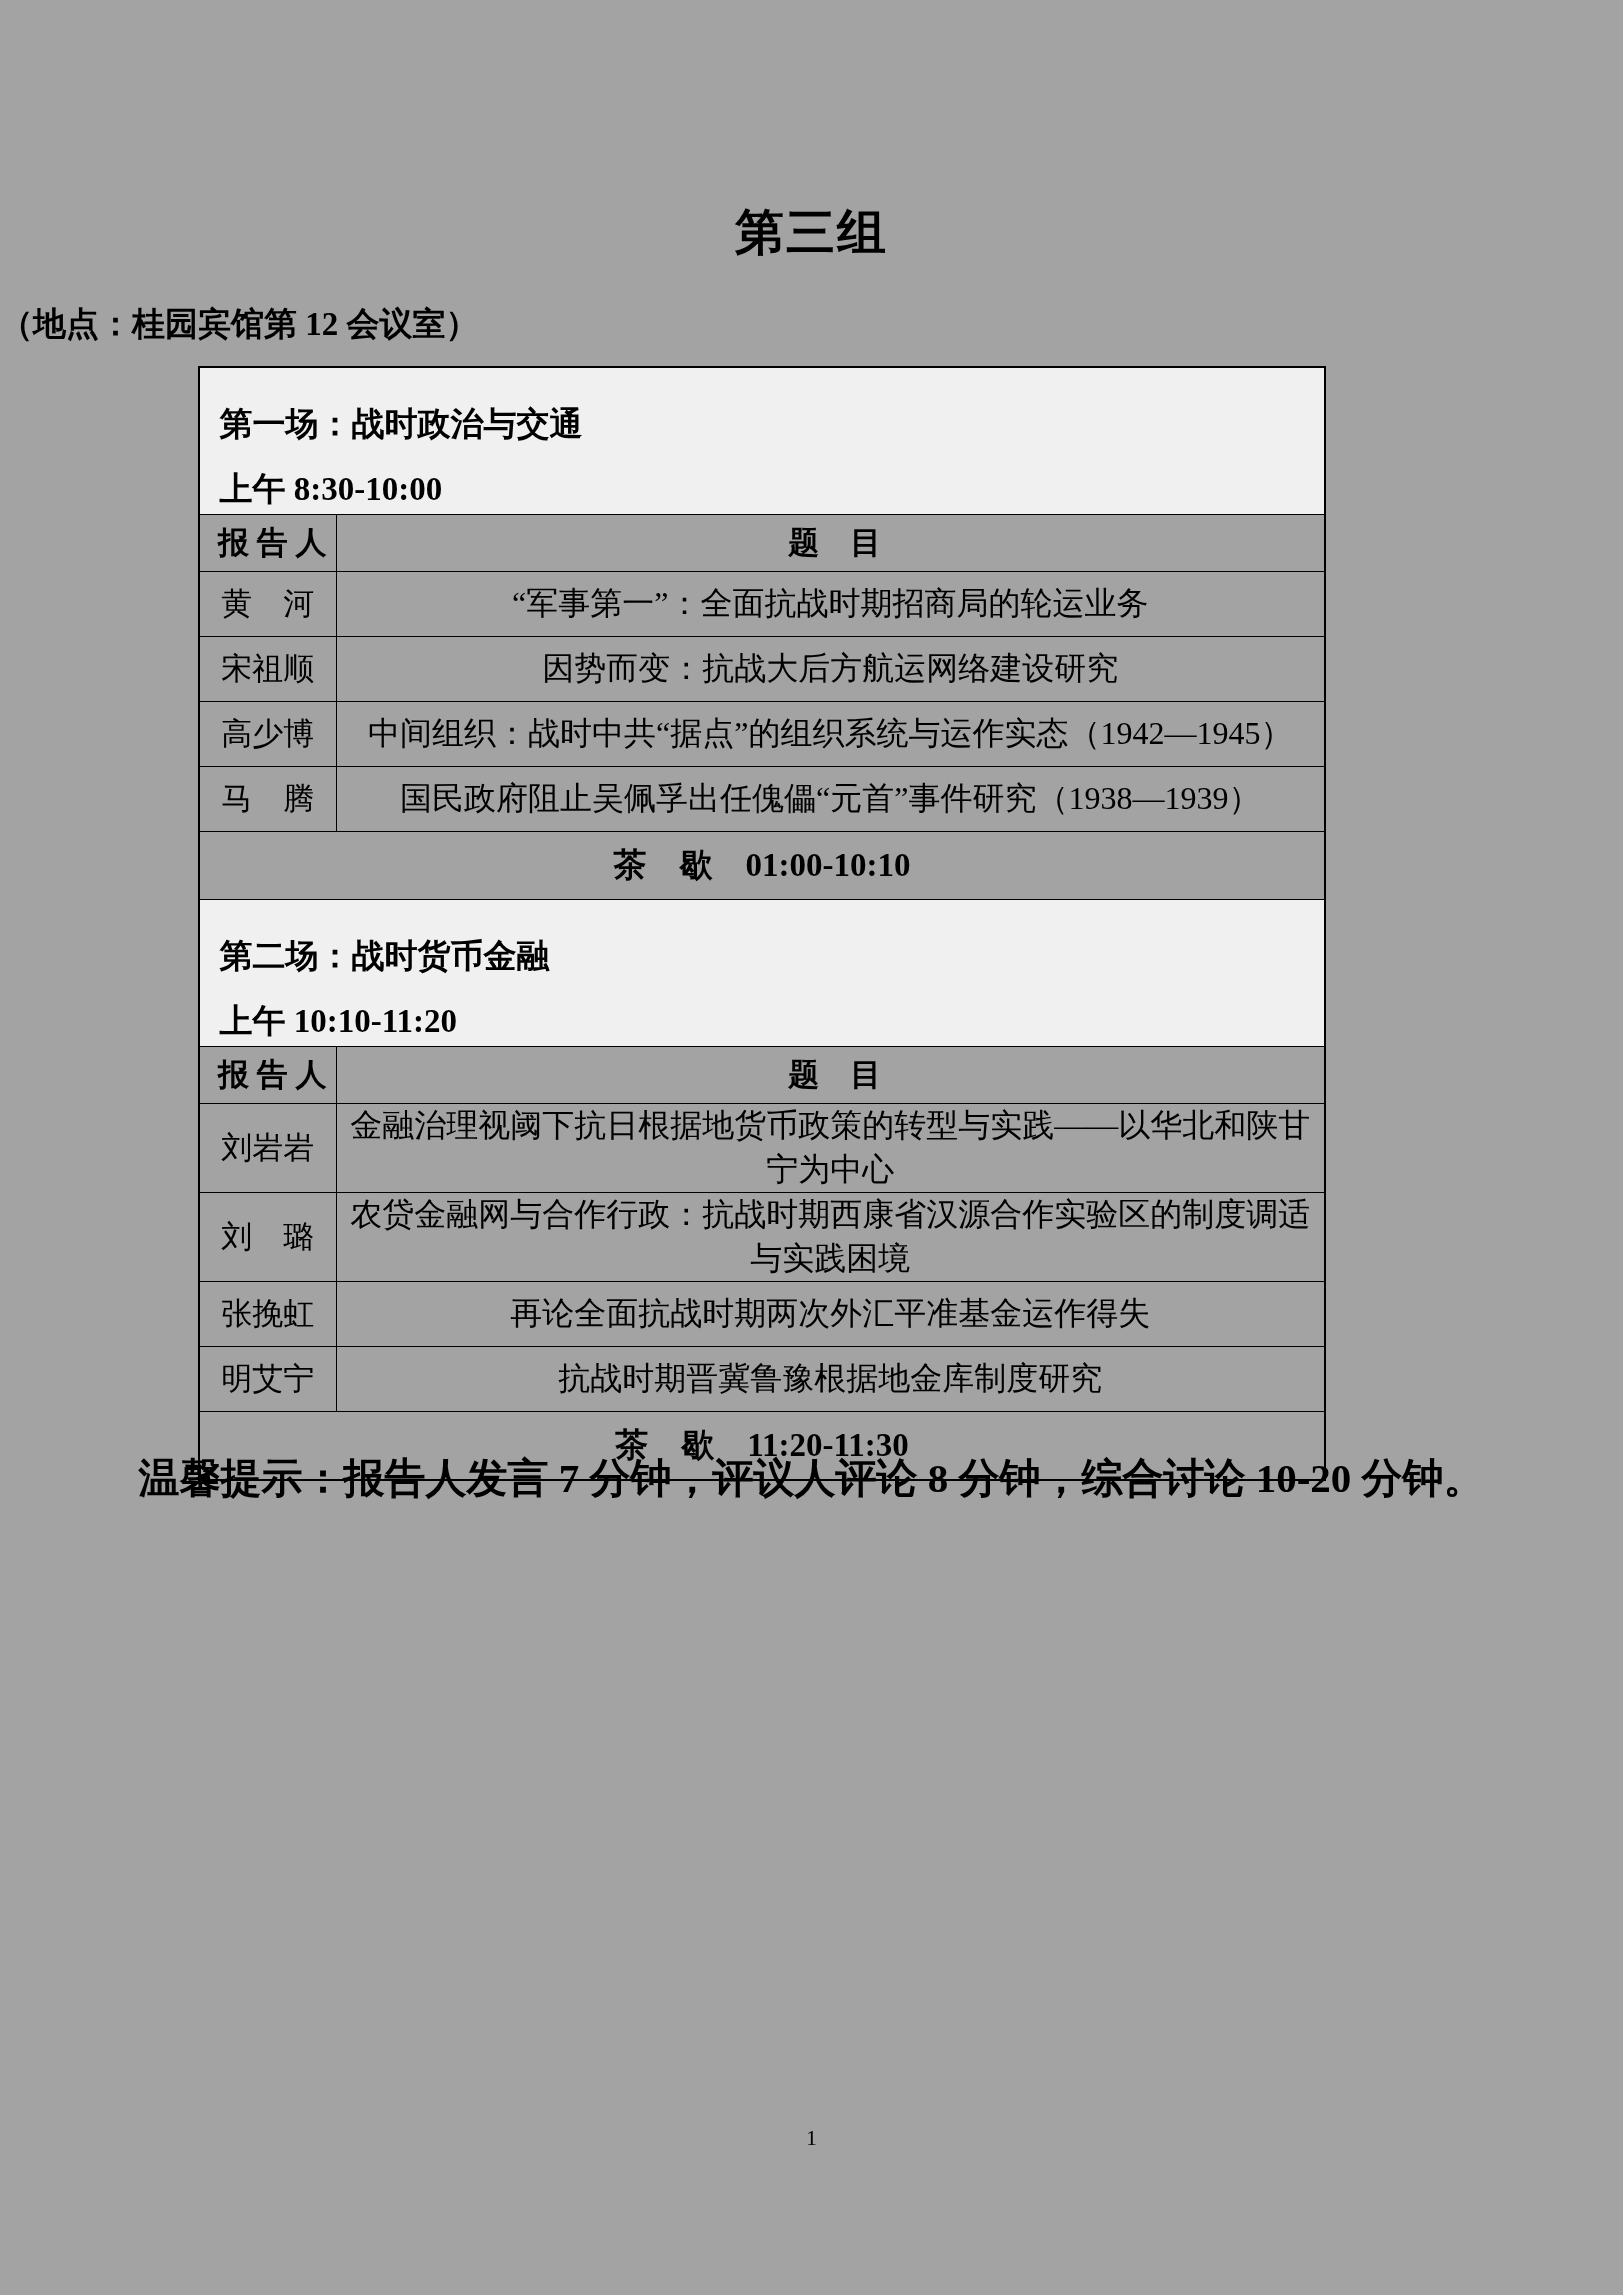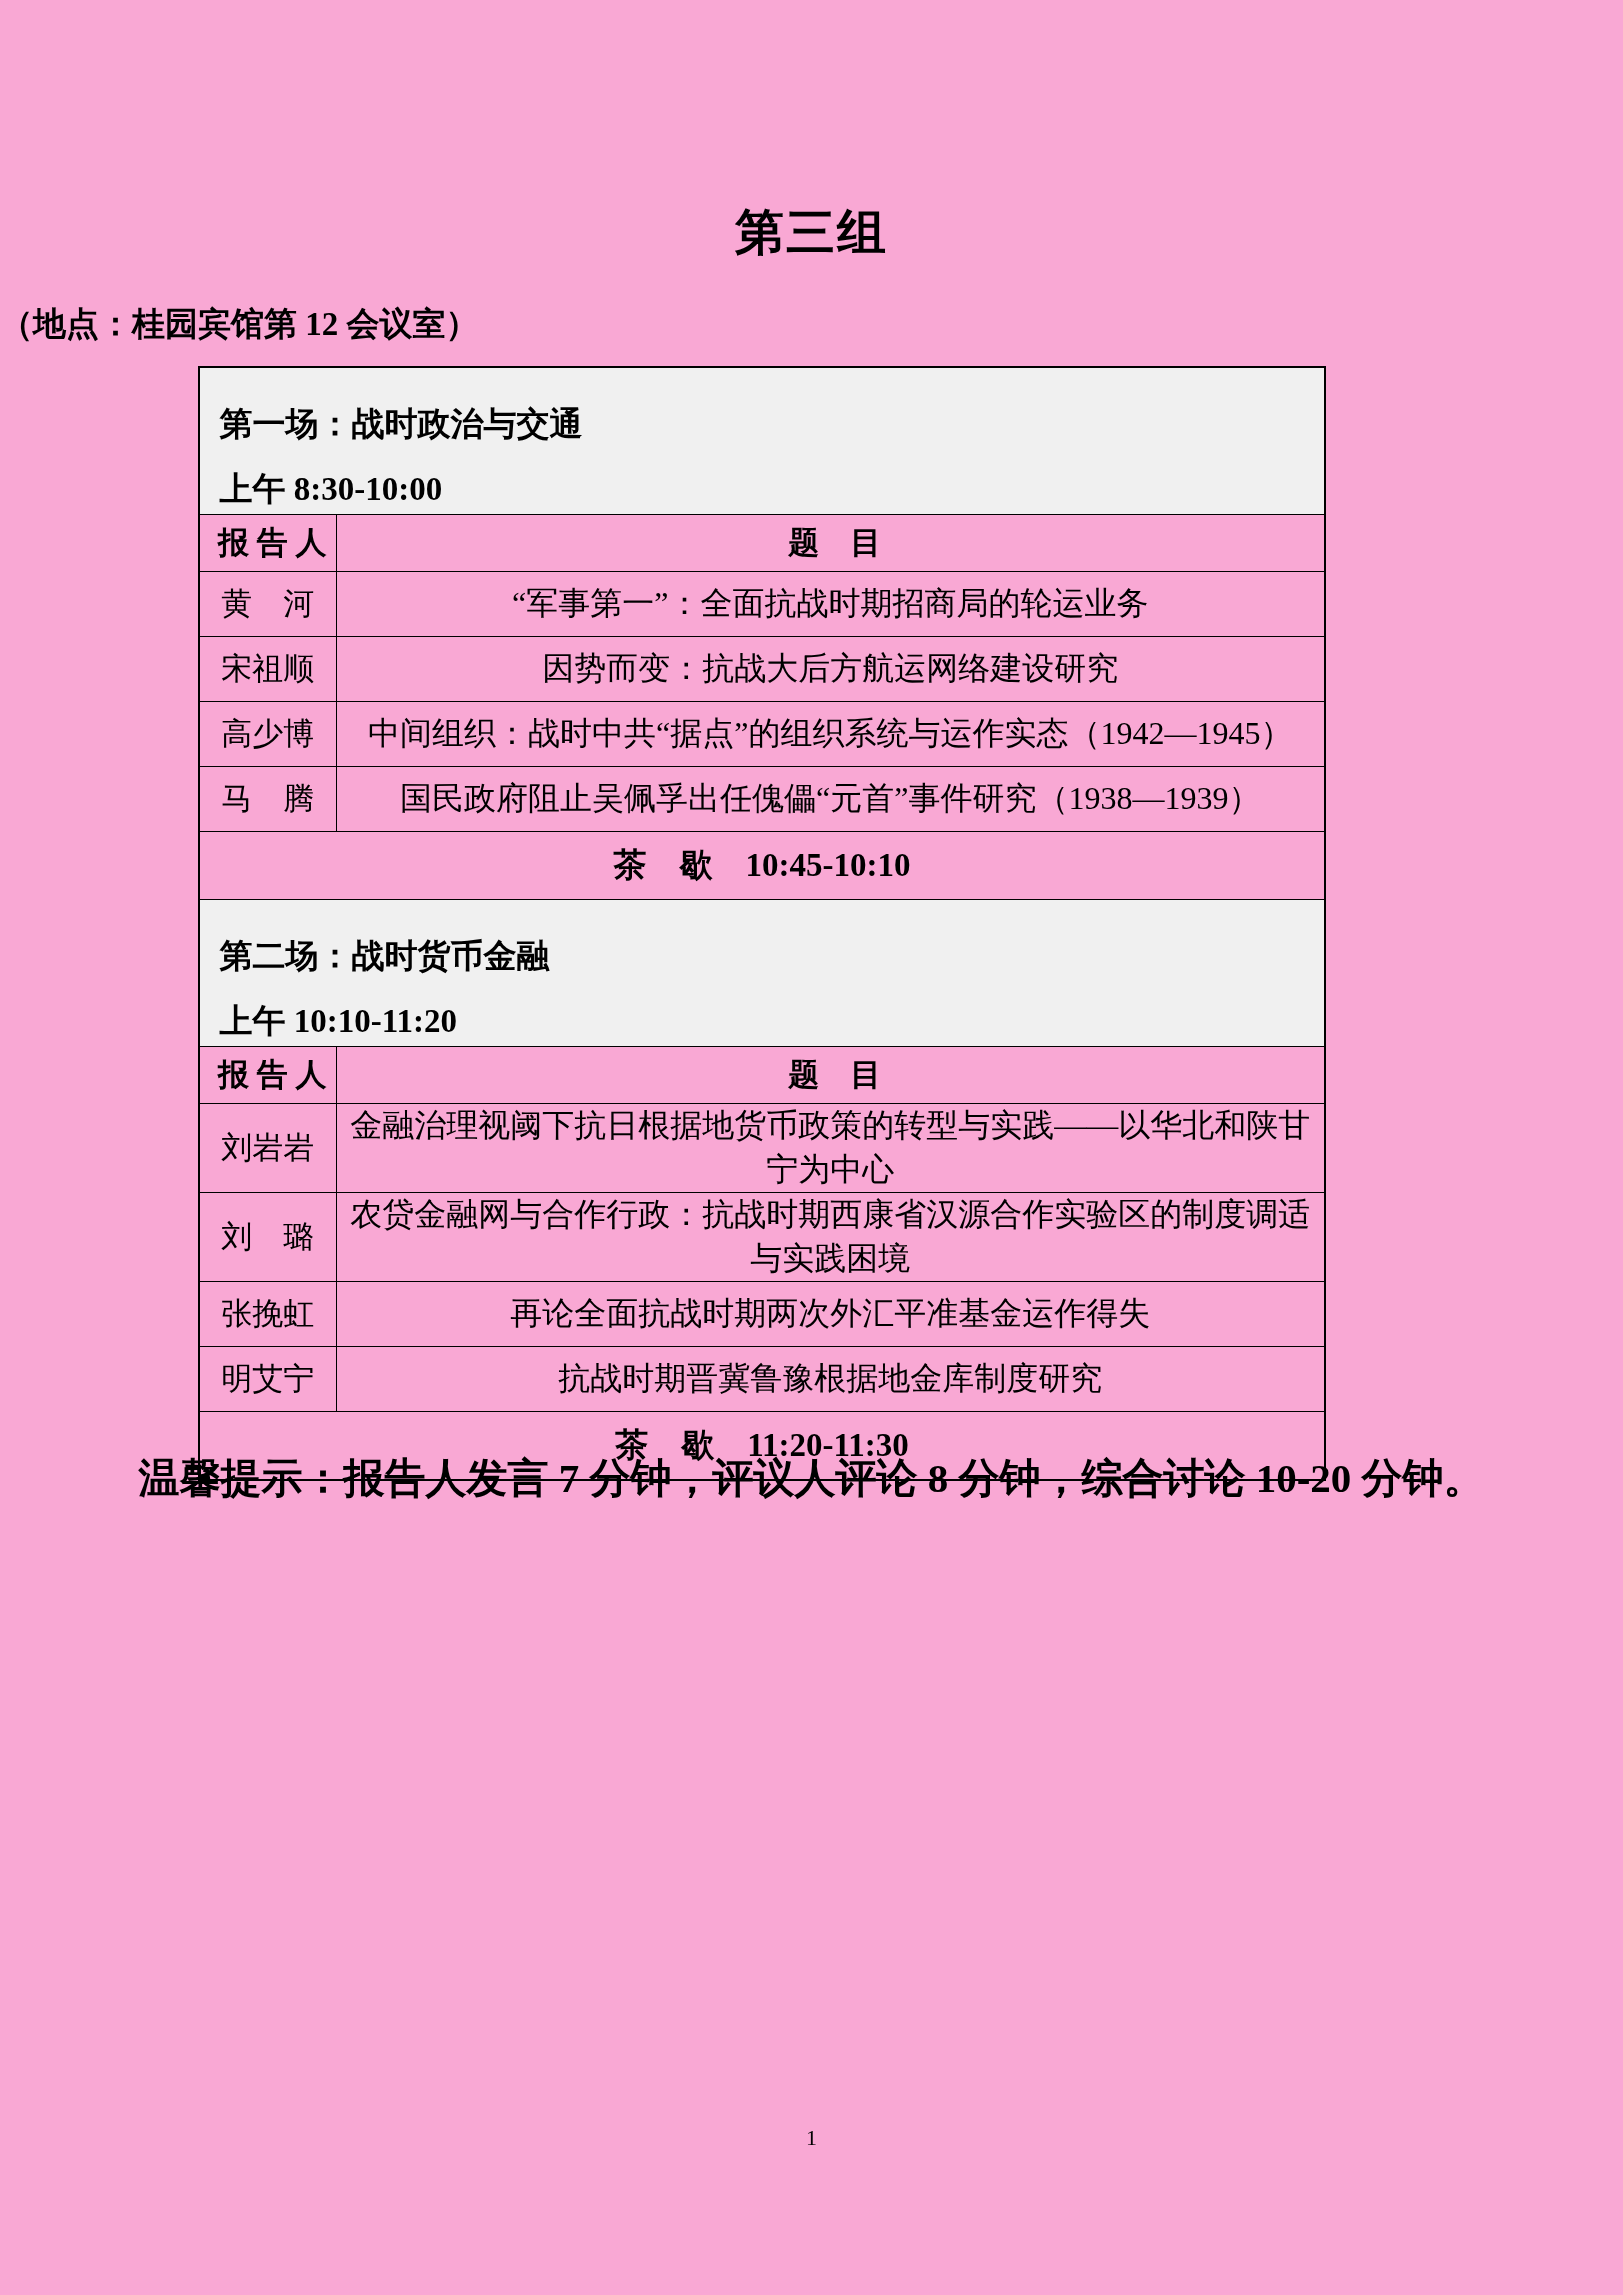--- a/index.html
+++ b/index.html
@@ -4,21 +4,21 @@
 <style>
   html, body {
     margin: 0;
     padding: 0;
     background: #ffffff;
   }
   .page {
     position: relative;
     width: 1623px;
     height: 2295px;
-    background: #f9a8d4;
+    background: #a3a3a3;
     color: #000000;
     font-family: "Liberation Serif", "DejaVu Serif", serif;
     overflow: hidden;
   }
   .doc-title {
     margin: 0;
     padding-top: 200px;
     text-align: center;
     font-size: 49px;
     font-weight: bold;
@@ -141,21 +141,21 @@
       </tr>
       <tr class="datarow">
         <td class="presenter">高少博</td>
         <td>中间组织：战时中共“据点”的组织系统与运作实态（1942—1945）</td>
       </tr>
       <tr class="datarow">
         <td class="presenter">马　腾</td>
         <td>国民政府阻止吴佩孚出任傀儡“元首”事件研究（1938—1939）</td>
       </tr>
       <tr>
-        <td colspan="2" class="break-cell">茶　歇　10:45-10:10</td>
+        <td colspan="2" class="break-cell">茶　歇　01:00-10:10</td>
       </tr>
 
       <tr>
         <td colspan="2" class="session">
           <div class="session-name">第二场：战时货币金融</div>
           <div class="session-time">上午 10:10-11:20</div>
         </td>
       </tr>
       <tr class="colhdr">
         <td>报 告 人</td>

